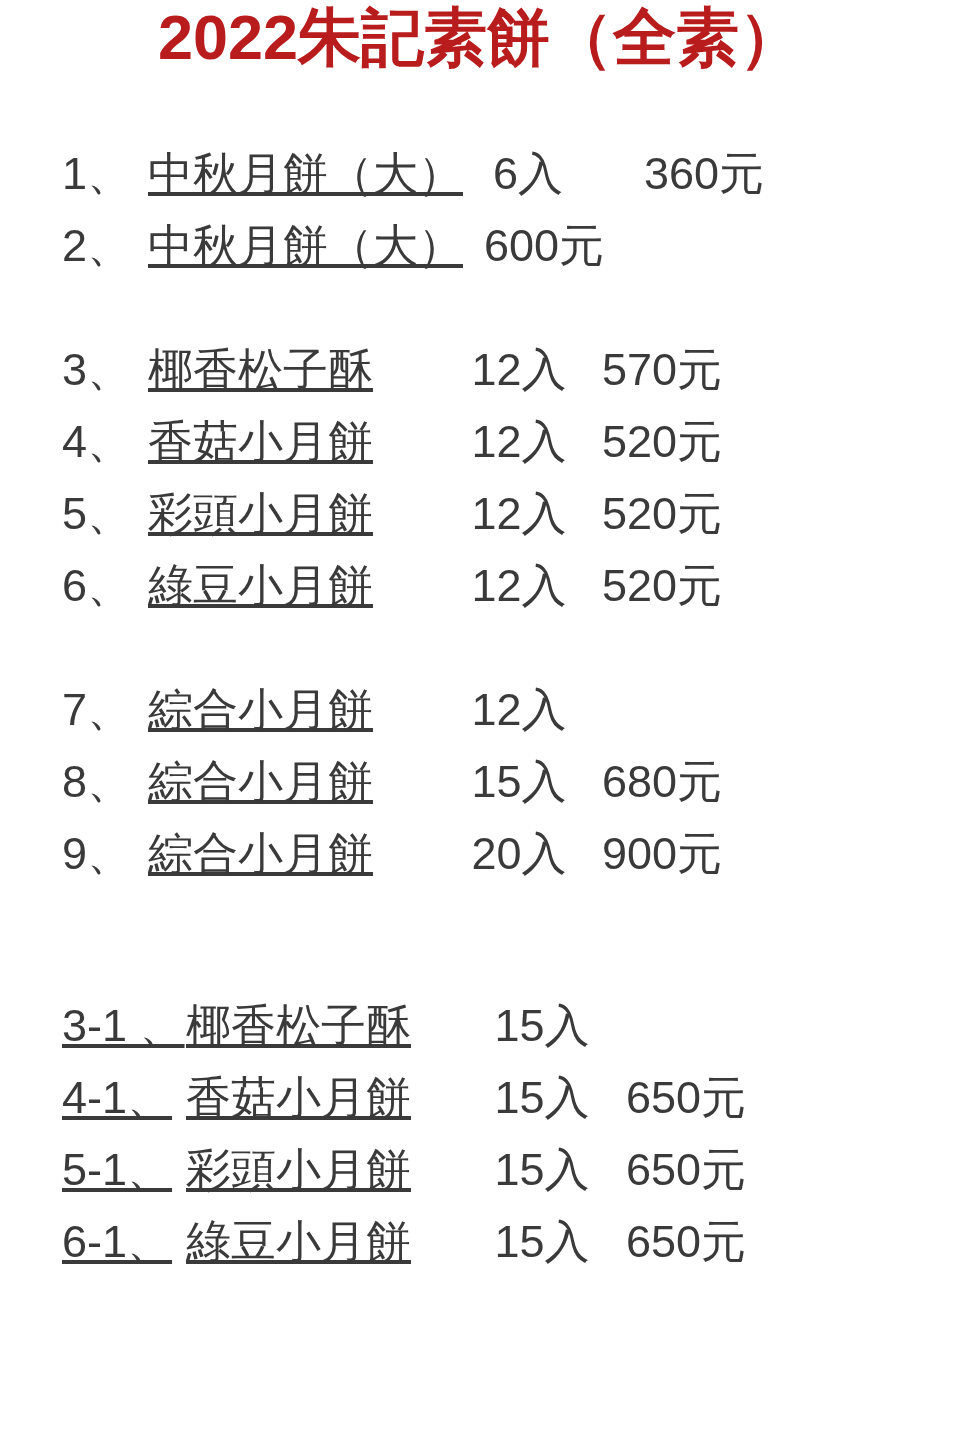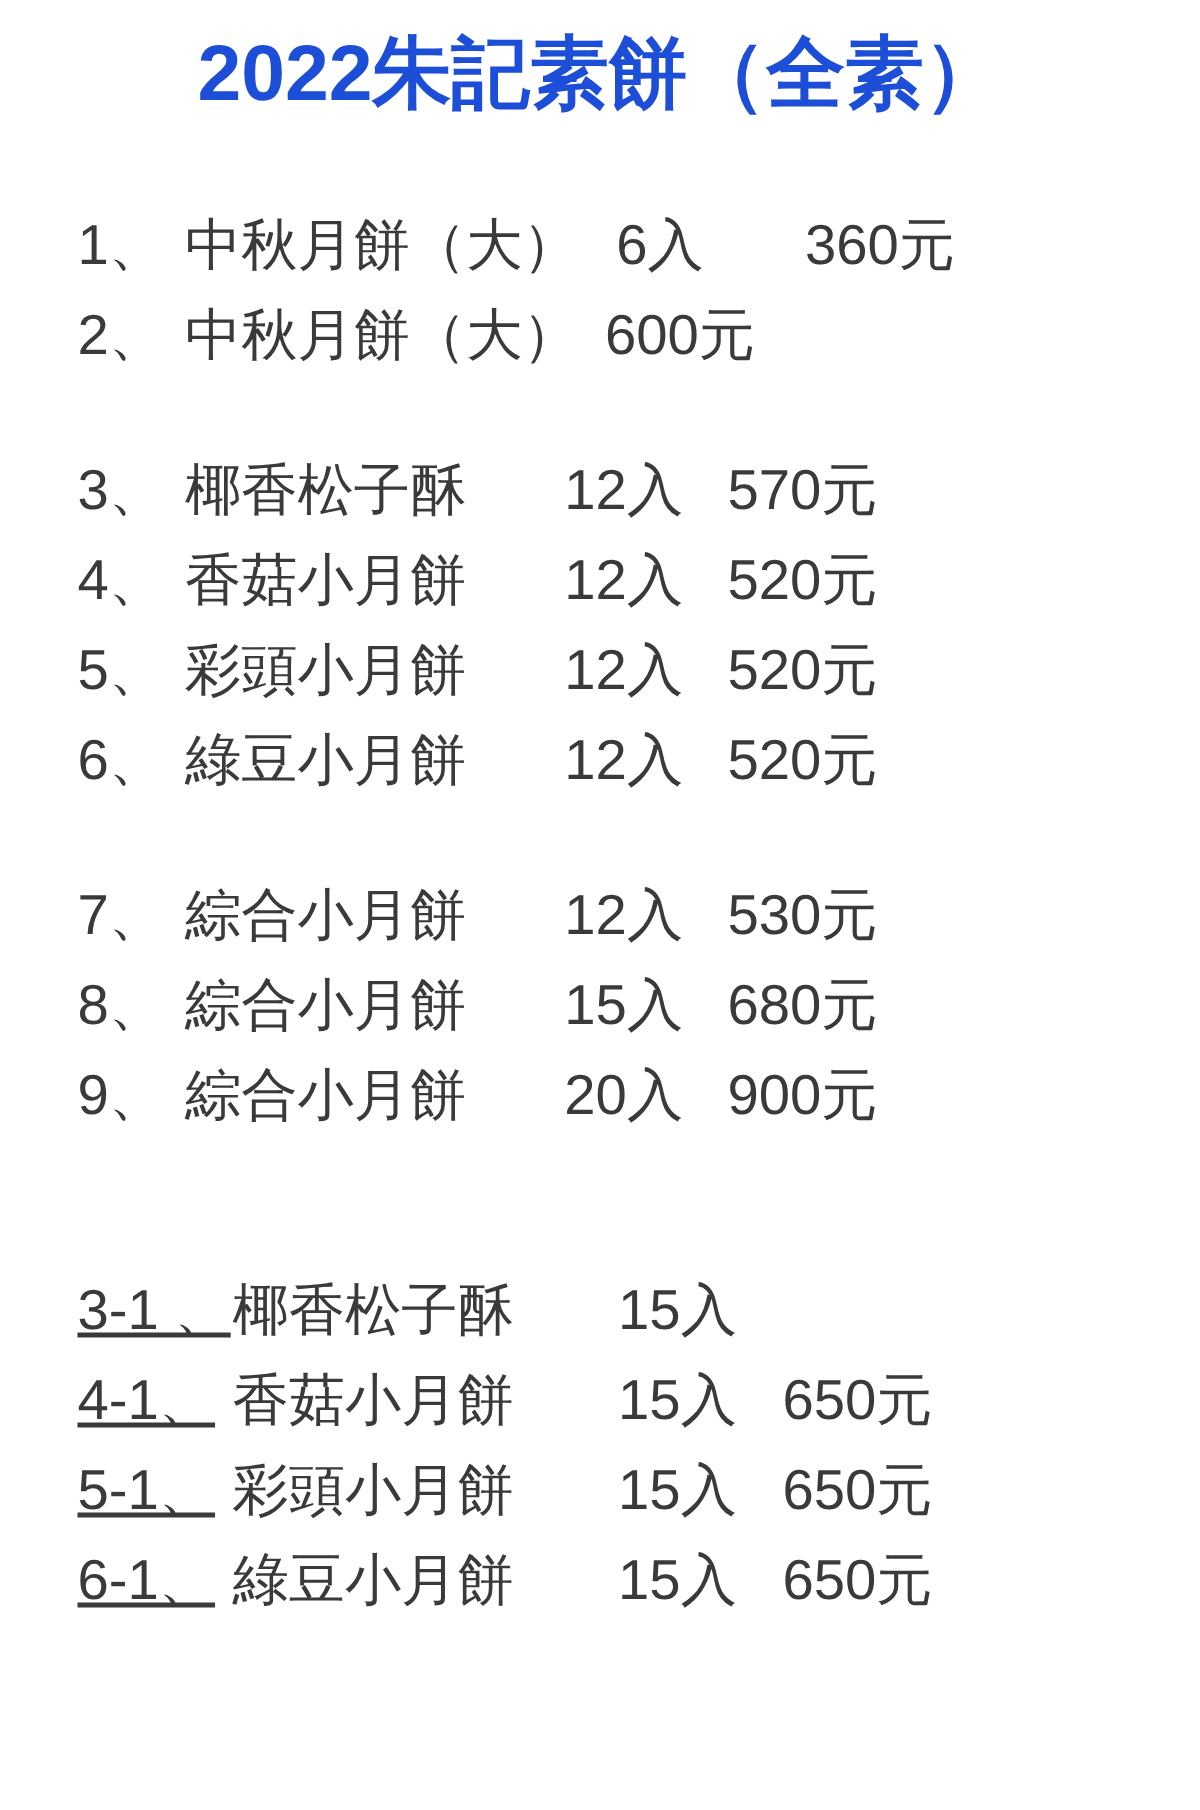--- a/index.html
+++ b/index.html
@@ -17,24 +17,23 @@
   .page {
     width: 960px;
     height: 1448px;
     position: relative;
     box-sizing: border-box;
     padding: 0;
   }
   .title {
     font-size: 63px;
     font-weight: bold;
-    color: #1d4ed8;
+    color: #b91c1c;
     letter-spacing: 0px;
     text-align: center;
-    padding-top: 22px;
     line-height: 1.2;
     white-space: nowrap;
   }
   .list {
     margin-top: 62px;
     padding-left: 62px;
     padding-right: 20px;
   }
   .group {
     margin-bottom: 0;
@@ -48,39 +47,40 @@
     line-height: 72px;
     color: #3a3a3a;
     white-space: nowrap;
   }
   .row .idx {
     display: inline-block;
     min-width: 0;
   }
   .row .name {
     display: inline-block;
+    text-decoration: underline;
   }
   .row .qty {
     display: inline-block;
     text-align: center;
   }
   .row .price {
     display: inline-block;
     text-align: left;
   }
   
   .ga .idx  { width: 86px; }
   .ga .name { width: 300px; }
   .ga .qty  { width: 160px; }
   .ga .price{ width: 200px; margin-left: 36px; }
 
   
   .gb .idx  { width: 86px; }
   .gb .name { width: 268px; }
-  .gb .qty  { width: 166px; }
+  .gb .qty  { width: 166px; margin-left: 20px; }
   .gb .price{ width: 200px; }
 
   
   .gd .idx  { width: 124px; text-decoration: underline; }
   .gd .name { width: 272px; }
   .gd .qty  { width: 168px; }
   .gd .price{ width: 200px; }
 </style>
 </head>
 <body>
@@ -134,21 +134,20 @@
       </div>
     </div>
 
     <div class="gap-sm"></div>
 
     <div class="group gb">
       <div class="row gb">
         <span class="idx">7、</span>
         <span class="name">綜合小月餅</span>
         <span class="qty">12入</span>
-        <span class="price">530元</span>
       </div>
       <div class="row gb">
         <span class="idx">8、</span>
         <span class="name">綜合小月餅</span>
         <span class="qty">15入</span>
         <span class="price">680元</span>
       </div>
       <div class="row gb">
         <span class="idx">9、</span>
         <span class="name">綜合小月餅</span>

